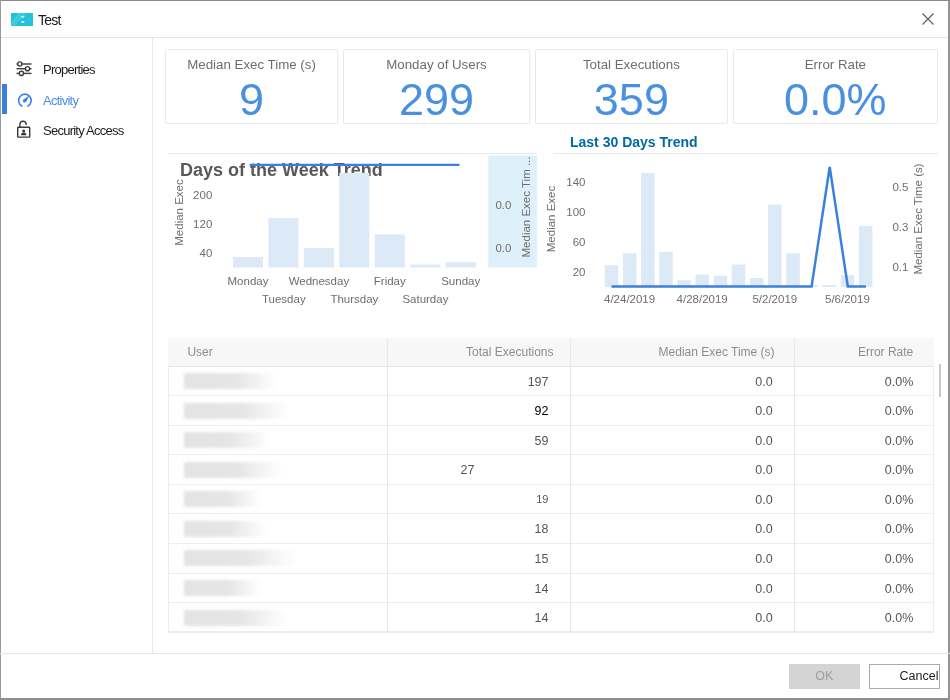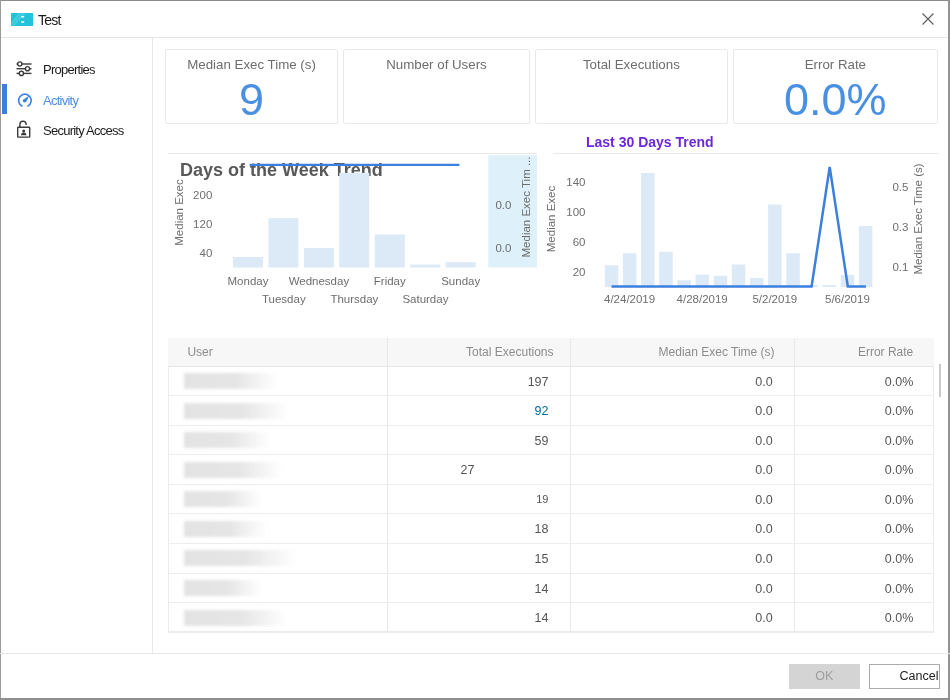--- a/index.html
+++ b/index.html
@@ -65,30 +65,32 @@
     <path d="M5.0 15.2 A2.7 2.7 0 0 1 10.4 15.2 Z" fill="#3a3a3a"></path>
   </svg>
   <div class="abs" style="left:43px;top:123px;font-size:13px;letter-spacing:-0.75px;color:#1c1c1c;">Security Access</div>
 
   <div class="abs" style="left:164.8px;top:49px;width:173.5px;height:74.5px;border:1px solid #eaeaea;border-radius:2px;"></div>
   <div class="abs" style="left:343px;top:49px;width:187px;height:74.5px;border:1px solid #eaeaea;border-radius:2px;"></div>
   <div class="abs" style="left:534.6px;top:49px;width:193.6px;height:74.5px;border:1px solid #eaeaea;border-radius:2px;"></div>
   <div class="abs" style="left:732.7px;top:49px;width:205.3px;height:74.5px;border:1px solid #eaeaea;border-radius:2px;"></div>
 
   <div class="abs" style="left:164.8px;top:57px;width:173.5px;text-align:center;font-size:13.3px;color:#6d6d6d;">Median Exec Time (s)</div>
-  <div class="abs" style="left:343px;top:57px;width:187px;text-align:center;font-size:13.3px;color:#6d6d6d;">Number of Users</div>
+  <div class="abs" style="left:343px;top:57px;width:187px;text-align:center;font-size:13.3px;color:#6d6d6d;">Monday of Users</div>
   <div class="abs" style="left:534.6px;top:57px;width:193.6px;text-align:center;font-size:13.3px;color:#6d6d6d;">Total Executions</div>
   <div class="abs" style="left:732.7px;top:57px;width:205.3px;text-align:center;font-size:13.3px;color:#6d6d6d;">Error Rate</div>
 
   <div class="abs kv" style="left:164.8px;top:76.5px;width:173.5px;">9</div>
+  <div class="abs kv" style="left:343px;top:76.5px;width:187px;">299</div>
+  <div class="abs kv" style="left:534.6px;top:76.5px;width:193.6px;">359</div>
   <div class="abs kv" style="left:732.7px;top:76.5px;width:205.3px;">0.0%</div>
   <style>.kv{ text-align:center; font-size:45px; color:#4a90e2; line-height:45px; }</style>
 
   <div class="abs" style="left:180px;top:134px;font-size:18px;font-weight:bold;color:#595959;margin-top:26px;">Days of the Week Trend</div>
-  <div class="abs" style="left:586px;top:134px;font-size:14px;font-weight:bold;color:#6d28d9;">Last 30 Days Trend</div>
+  <div class="abs" style="left:570px;top:134px;font-size:14px;font-weight:bold;color:#0369a1;">Last 30 Days Trend</div>
   <div class="hline" style="left:168px;top:153px;width:369px;background:#e9e9e9;"></div>
   <div class="hline" style="left:553px;top:153px;width:385px;background:#e9e9e9;"></div>
 
   <svg class="abs" style="left:0;top:0;" width="950" height="700" viewBox="0 0 950 700">
 
     <rect x="488.3" y="155.4" width="48.8" height="112" fill="#def0fa"></rect>
 
     <g fill="#dce9f7">
       <rect x="233" y="257" width="30" height="10.5"></rect>
       <rect x="268.4" y="218.1" width="30" height="49.4"></rect>
@@ -166,21 +168,21 @@
   <div class="abs" style="left:793.7px;top:345px;width:119.6px;text-align:right;font-size:12px;color:#8c8c8c;">Error Rate</div>
 
   <div id="rows">
       <div class="abs" style="left:168.4px;top:395.2px;width:766.1px;height:1px;background:#ededed;"></div>
       <div class="abs" style="left:184px;top:373.1px;width:94px;height:16px;filter:blur(1.5px);background:linear-gradient(90deg,#e3e3e3 0%,#e5e5e5 55%,rgba(232,232,232,0) 100%);"></div>
       <div class="abs" style="left:386.5px;top:374.6px;width:162px;text-align:right;font-size:12.5px;color:#555;">197</div>
       <div class="abs" style="left:569.6px;top:374.6px;width:203px;text-align:right;font-size:12.5px;color:#555;">0.0</div>
       <div class="abs" style="left:793.7px;top:374.6px;width:119.6px;text-align:right;font-size:12.5px;color:#555;">0.0%</div>
   <div class="abs" style="left:168.4px;top:424.7px;width:766.1px;height:1px;background:#ededed;"></div>
       <div class="abs" style="left:184px;top:402.7px;width:105px;height:16px;filter:blur(1.5px);background:linear-gradient(90deg,#e3e3e3 0%,#e5e5e5 55%,rgba(232,232,232,0) 100%);"></div>
-      <div class="abs" style="left:386.5px;top:404.2px;width:162px;text-align:right;font-size:12.5px;color:#0369a1;">92</div>
+      <div class="abs" style="left:386.5px;top:404.2px;width:162px;text-align:right;font-size:12.5px;color:#000000;">92</div>
       <div class="abs" style="left:569.6px;top:404.2px;width:203px;text-align:right;font-size:12.5px;color:#555;">0.0</div>
       <div class="abs" style="left:793.7px;top:404.2px;width:119.6px;text-align:right;font-size:12.5px;color:#555;">0.0%</div>
   <div class="abs" style="left:168.4px;top:454.3px;width:766.1px;height:1px;background:#ededed;"></div>
       <div class="abs" style="left:184px;top:432.2px;width:86px;height:16px;filter:blur(1.5px);background:linear-gradient(90deg,#e3e3e3 0%,#e5e5e5 55%,rgba(232,232,232,0) 100%);"></div>
       <div class="abs" style="left:386.5px;top:433.7px;width:162px;text-align:right;font-size:12.5px;color:#555;">59</div>
       <div class="abs" style="left:569.6px;top:433.7px;width:203px;text-align:right;font-size:12.5px;color:#555;">0.0</div>
       <div class="abs" style="left:793.7px;top:433.7px;width:119.6px;text-align:right;font-size:12.5px;color:#555;">0.0%</div>
   <div class="abs" style="left:168.4px;top:483.8px;width:766.1px;height:1px;background:#ededed;"></div>
       <div class="abs" style="left:184px;top:461.8px;width:98px;height:16px;filter:blur(1.5px);background:linear-gradient(90deg,#e3e3e3 0%,#e5e5e5 55%,rgba(232,232,232,0) 100%);"></div>
       <div class="abs" style="left:386.5px;top:463.2px;width:162px;text-align:center;font-size:12.5px;color:#555;">27</div>

